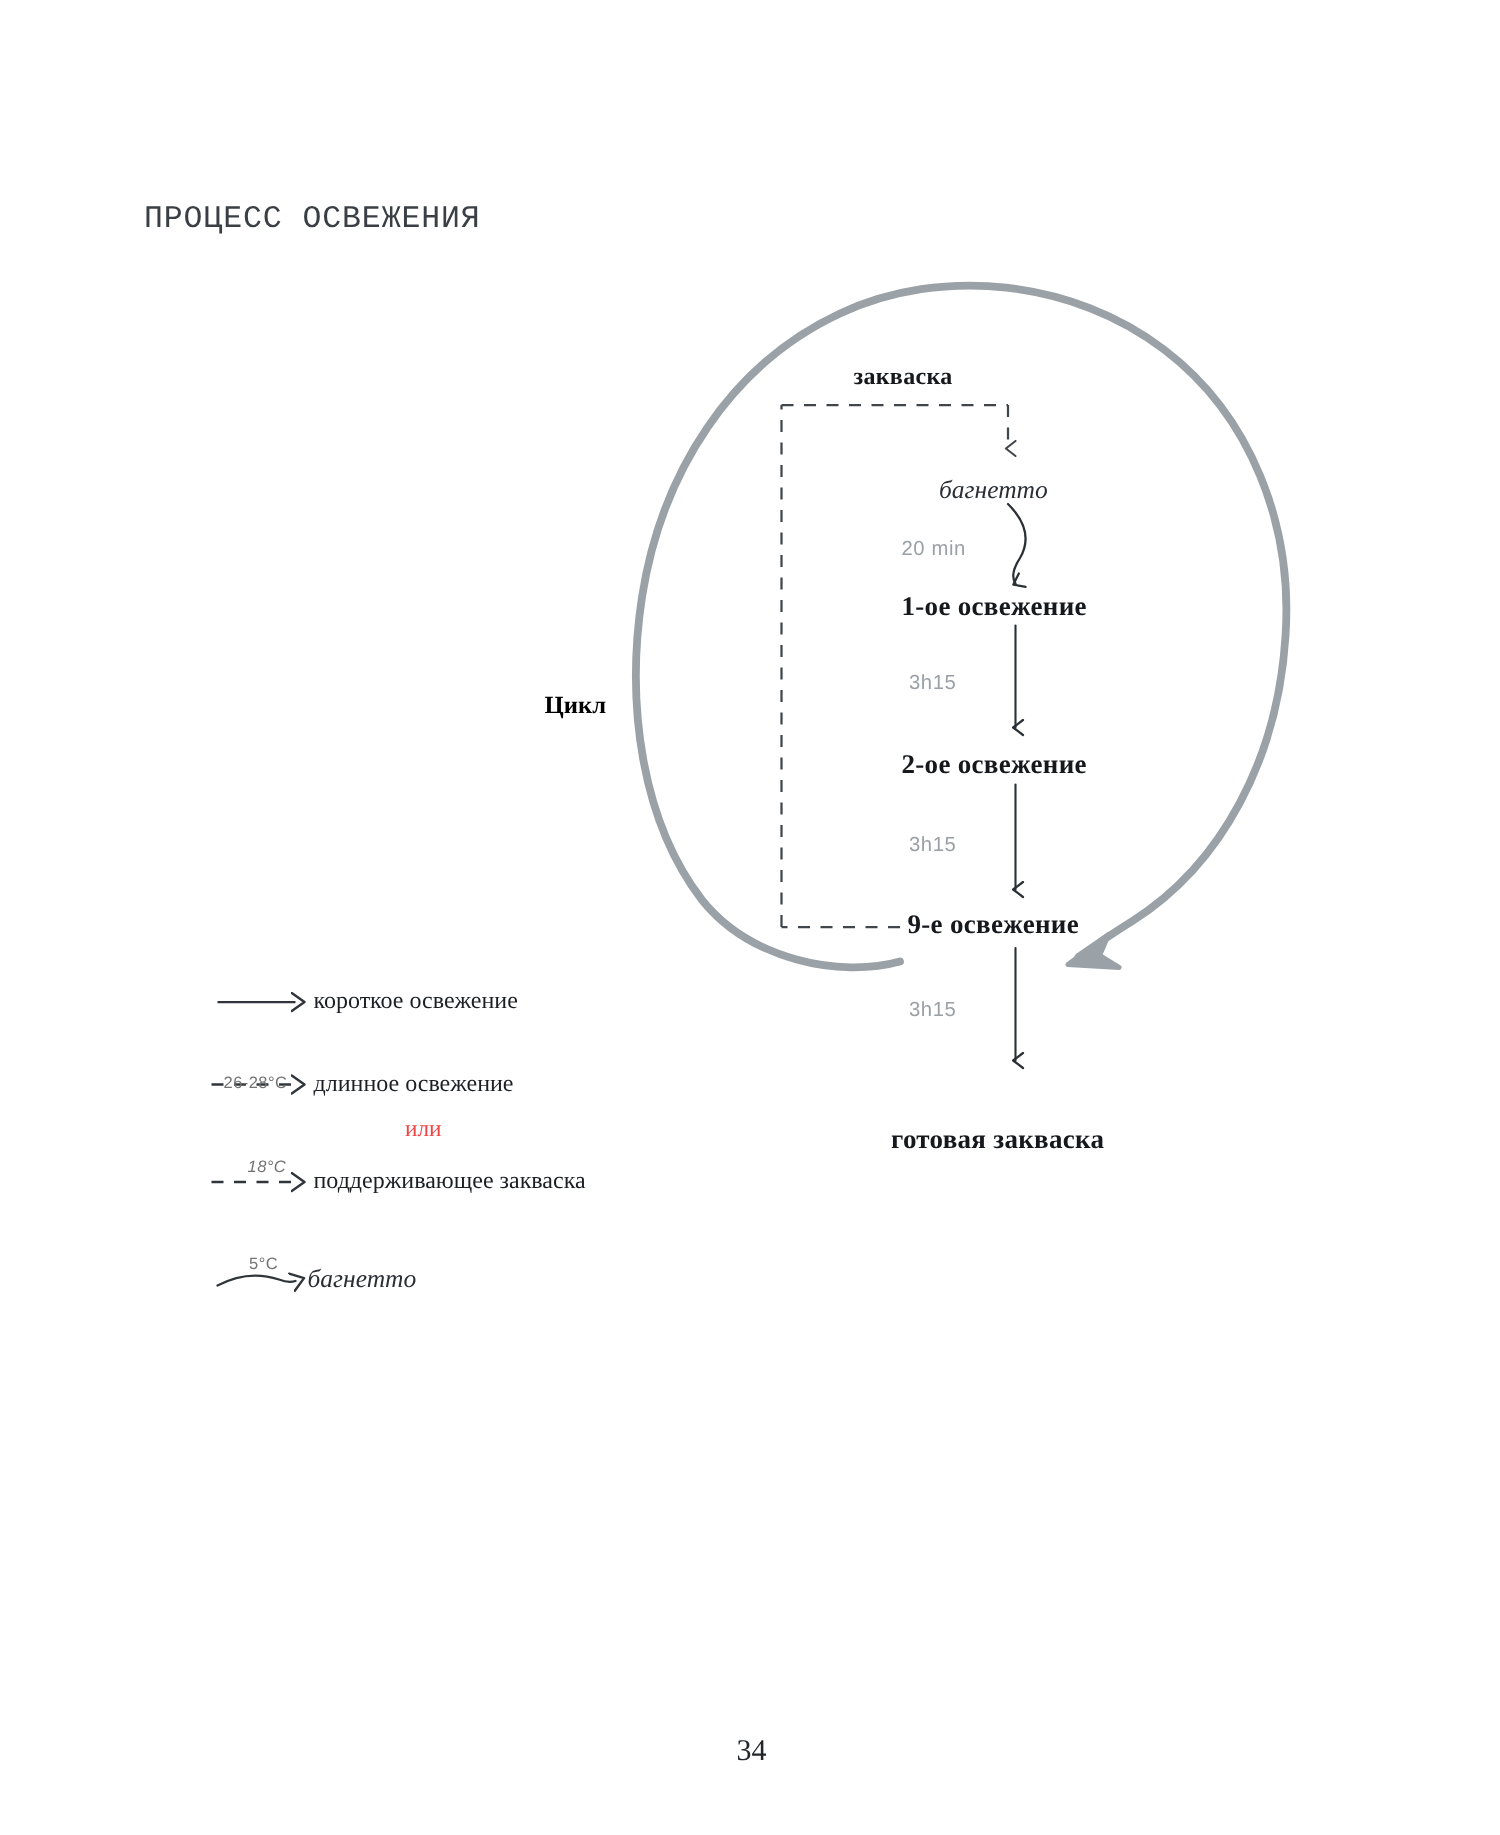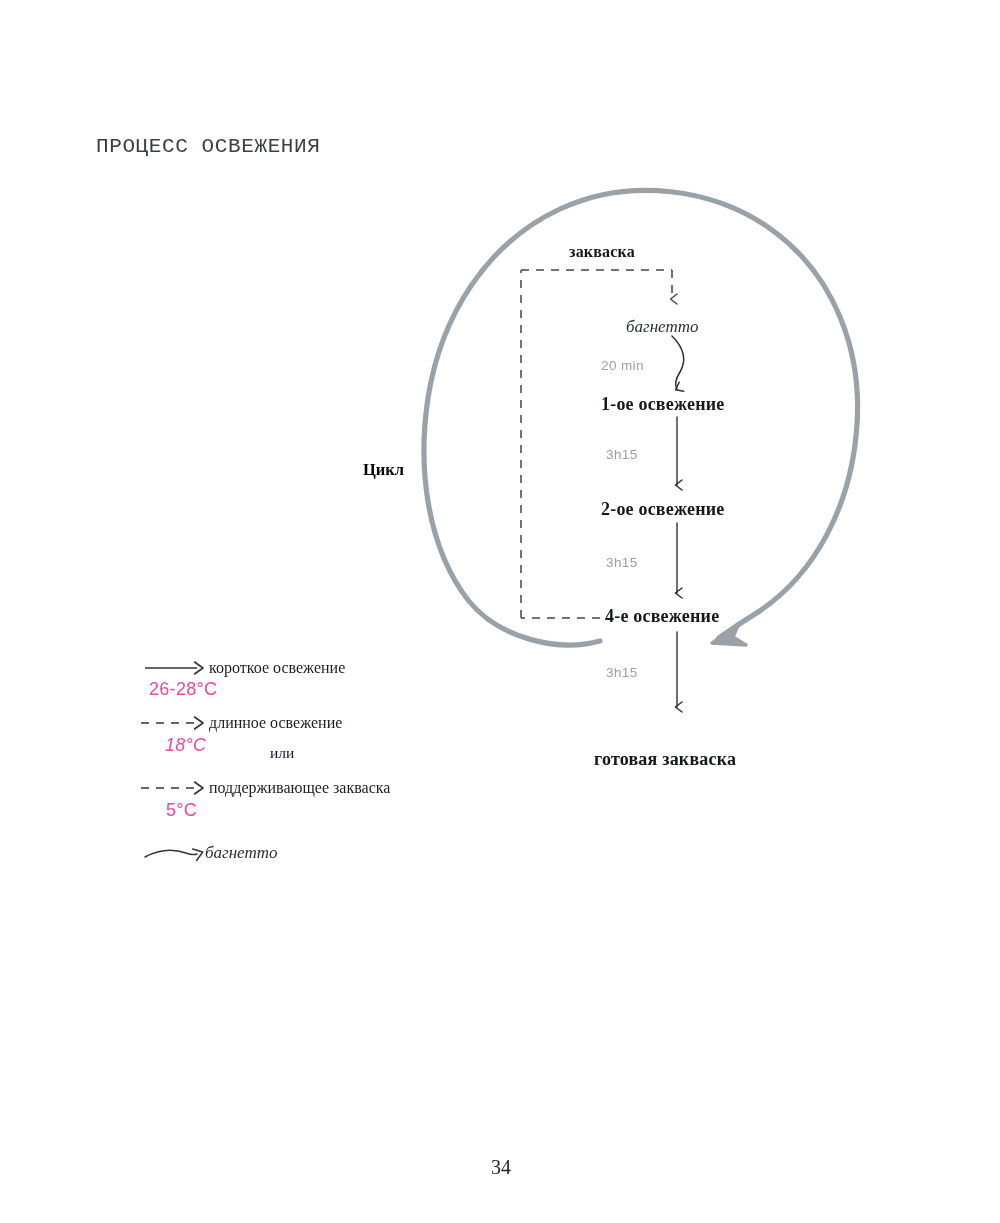--- a/index.html
+++ b/index.html
@@ -92,30 +92,31 @@
   
   .legend-text {
     font-family: "Liberation Serif", serif;
     font-size: 16px;
     color: #1b1f24;
   }
   .legend-text.ital  { font-style: italic; font-size: 17px; color: #2a2f35; }
 
   .legend-temp {
     font-family: "Liberation Sans", sans-serif;
-    font-size: 18px;
-    color: #ec4899;
+    font-size: 11px;
+    color: #737373;
     letter-spacing: 0.3px;
+    margin-top: 37px;
   }
 
   .lg1-label { left: 209px; top: 659px; }
   .lg1-temp  { left: 149px; top: 679px; }
   .lg2-label { left: 209px; top: 714px; }
   .lg2-temp  { left: 165px; top: 735px; font-style: italic; }
-  .lg-or     { left: 270px; top: 744px; font-size: 15.5px; color: #0f172a; }
+  .lg-or     { left: 270px; top: 744px; font-size: 15.5px; color: #ef4444; }
   .lg3-label { left: 209px; top: 779px; }
   .lg3-temp  { left: 166px; top: 800px; }
   .lg4-label { left: 205px; top: 843px; }
 
   
   #vec {
     position: absolute;
     left: 0; top: 0;
     width: 1000px;
     height: 1223px;
@@ -186,21 +187,21 @@
   <div class="abs cycle-label">Цикл</div>
 
   <div class="abs node node-semi n-zakvaska">закваска</div>
 
   <div class="abs node node-ital n-bagnetto">багнетто</div>
 
   <div class="abs node node-bold n-ref1">1-ое освежение</div>
 
   <div class="abs node node-bold n-ref2">2-ое освежение</div>
 
-  <div class="abs node node-bold n-ref3">4-е освежение</div>
+  <div class="abs node node-bold n-ref3">9-е освежение</div>
 
   <div class="abs node node-bold n-ready">готовая закваска</div>
 
   <div class="abs dur d-20min">20 min</div>
   <div class="abs dur d-a">3h15</div>
   <div class="abs dur d-b">3h15</div>
   <div class="abs dur d-c">3h15</div>
 
   <div class="abs legend-text lg1-label">
     <span>короткое освежение</span>

